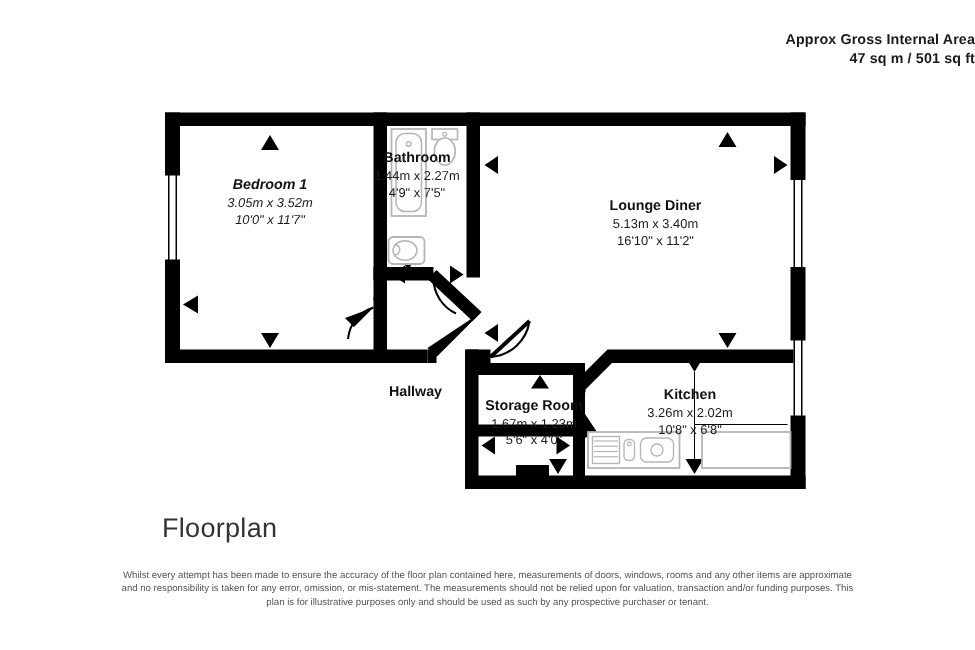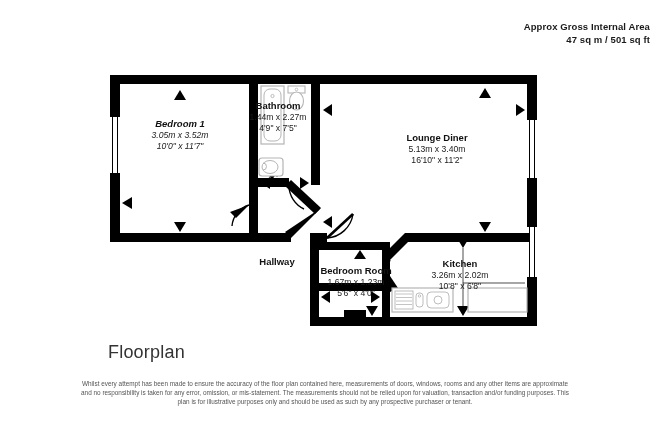--- a/index.html
+++ b/index.html
@@ -293,21 +293,21 @@
   <span class="r-name">Lounge Diner</span>
   <span class="r-dim">5.13m x 3.40m</span>
   <span class="r-dim">16'10" x 11'2"</span>
 </div>
 
 <div class="room-label no-dims" id="label-hallway">
   <span class="r-name">Hallway</span>
 </div>
 
 <div class="room-label" id="label-storage">
-  <span class="r-name">Bedroom Room</span>
+  <span class="r-name">Storage Room</span>
   <span class="r-dim">1.67m x 1.23m</span>
   <span class="r-dim">5'6" x 4'0"</span>
 </div>
 
 <div class="room-label" id="label-kitchen">
   <span class="r-name">Kitchen</span>
   <span class="r-dim">3.26m x 2.02m</span>
   <span class="r-dim">10'8" x 6'8"</span>
 </div>
 

